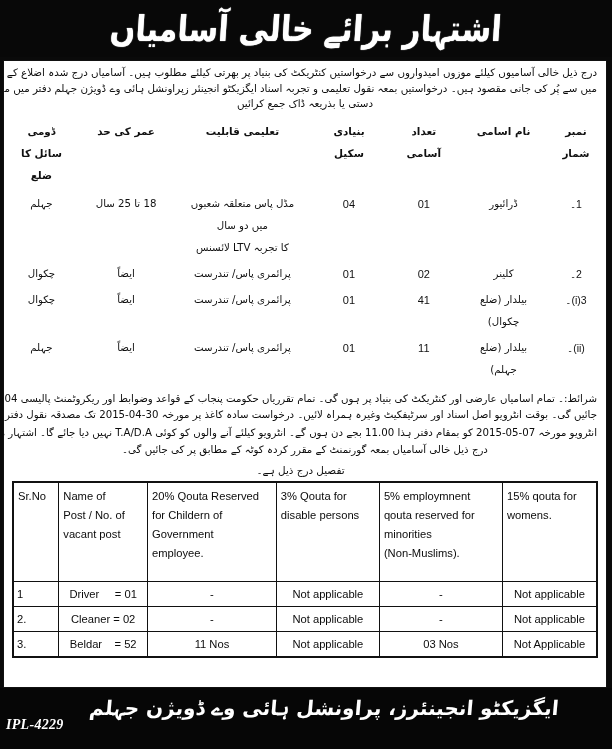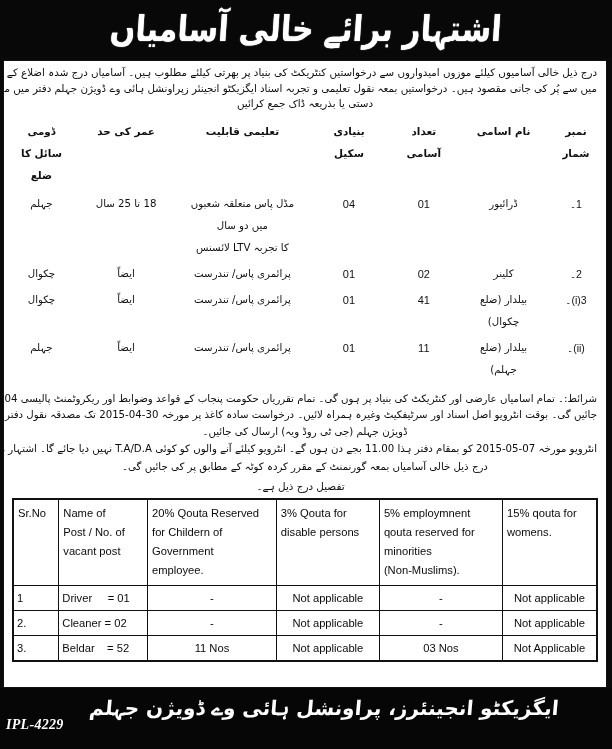--- a/index.html
+++ b/index.html
@@ -132,34 +132,34 @@
     border-collapse: collapse;
     table-layout: fixed;
     font-family: "Liberation Sans", sans-serif;
     color: #0b0b0b;
     background: #fff;
     border: 2px solid #111;
   }
   table.quota td {
     border: 1.2px solid #111;
     font-size: 11.2px;
-    padding: 4px 4px 5px 4px;
+    padding: 4px 4px 18px 4px;
     vertical-align: top;
     line-height: 19px;
   }
   table.quota thead td { font-weight: 400; }
   .q-c1 { width: 8%;  }
   .q-c2 { width: 15.5%; }
   .q-c3 { width: 22.5%; }
   .q-c4 { width: 18%; }
   .q-c5 { width: 21.5%; }
   .q-c6 { width: 16.5%; }
   table.quota tbody td { text-align: center; line-height: 14px; padding: 5px 3px; }
   table.quota tbody td.left { text-align: left; }
-  table.quota tbody td.post { text-align: left; white-space: pre; }
+  table.quota tbody td.post { text-align: center; white-space: pre; }
   table.quota tr.total td { font-weight: 700; }
   table.quota tr.total td.post { text-align: right; }
 
   
   .footer {
     position: absolute;
     left: 0;
     top: 688px;
     width: 612px;
     height: 61px;
@@ -266,21 +266,20 @@
           <td>ایضاً</td>
           <td>جہلم</td>
         </tr>
       </tbody>
     </table>
 
     <div class="conditions urdu">
       <div class="cond-p">
         <span class="line just">شرائط:۔ تمام اسامیاں عارضی اور کنٹریکٹ کی بنیاد پر ہوں گی۔ تمام تقرریاں حکومت پنجاب کے قواعد وضوابط اور ریکروٹمنٹ پالیسی 2004ء کے تحت میرٹ کی بنیاد پر پُر کی</span>
         <span class="line just">جائیں گی۔ بوقت انٹرویو اصل اسناد اور سرٹیفکیٹ وغیرہ ہمراہ لائیں۔ درخواست سادہ کاغذ پر مورخہ 30-04-2015 تک مصدقہ نقول دفتر ایگزیکٹو انجینئر پراونشل ہائی وے</span>
-        <span class="line ctr">ڈویژن جہلم (جی ٹی روڈ ویہ) ارسال کی جائیں۔</span>
       </div>
       <div class="cond-p">
         <span class="line just">انٹرویو مورخہ 07-05-2015 کو بمقام دفتر ہذا 11.00 بجے دن ہوں گے۔ انٹرویو کیلئے آنے والوں کو کوئی T.A/D.A نہیں دیا جائے گا۔ اشتہار میں دی گئی عمر کی حد میں</span>
       </div>
       <div class="cond-p">
         <span class="line ctr">درج ذیل خالی آسامیاں بمعہ   گورنمنٹ کے مقرر کردہ کوٹہ کے مطابق پر کی جائیں گی۔</span>
       </div>
       <div class="tafseel">تفصیل درج ذیل ہے۔</div>
     </div>
 

